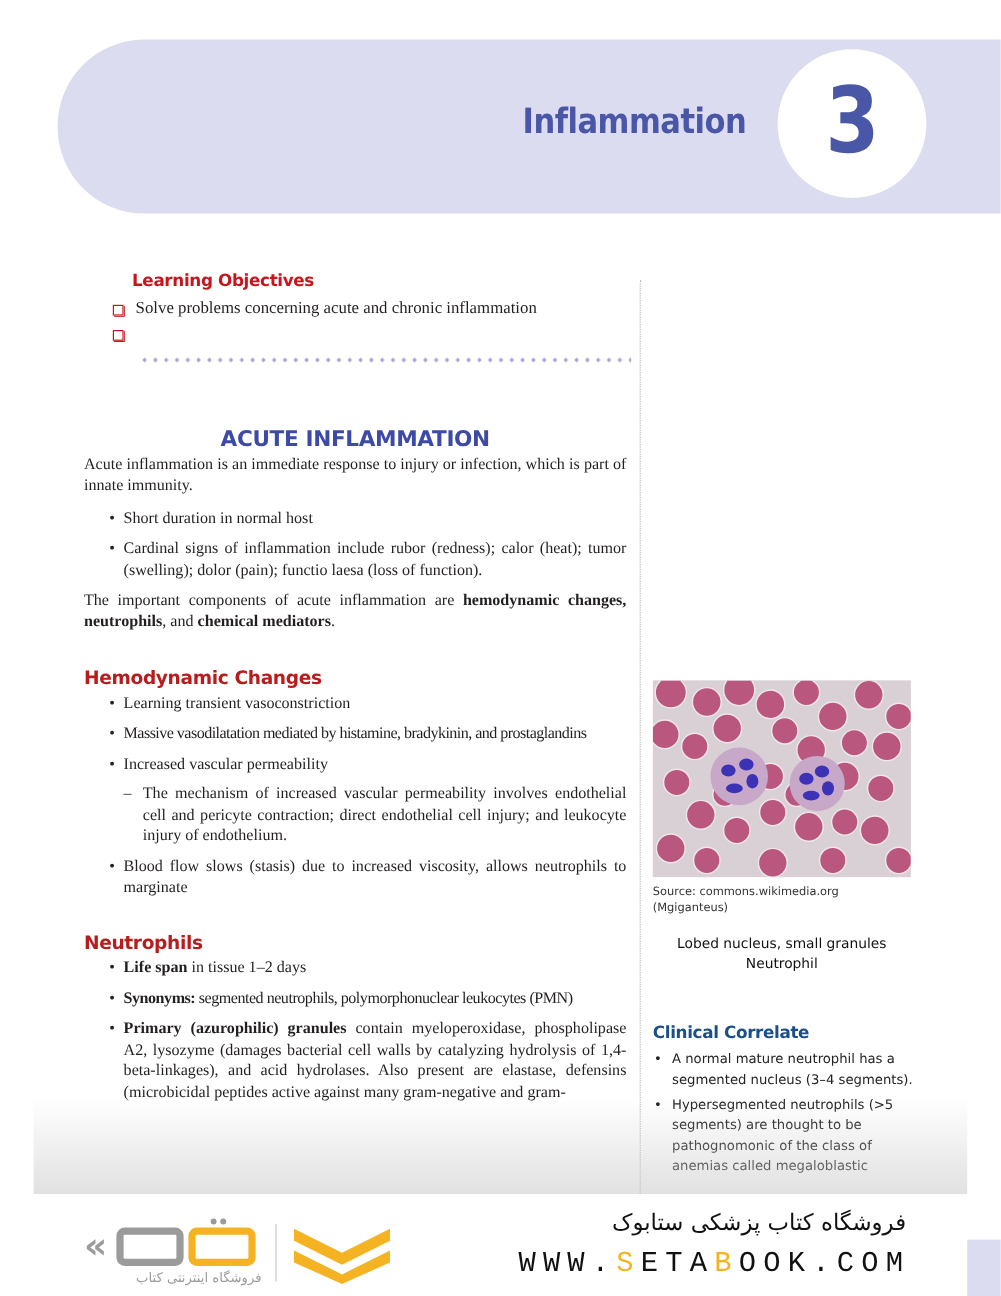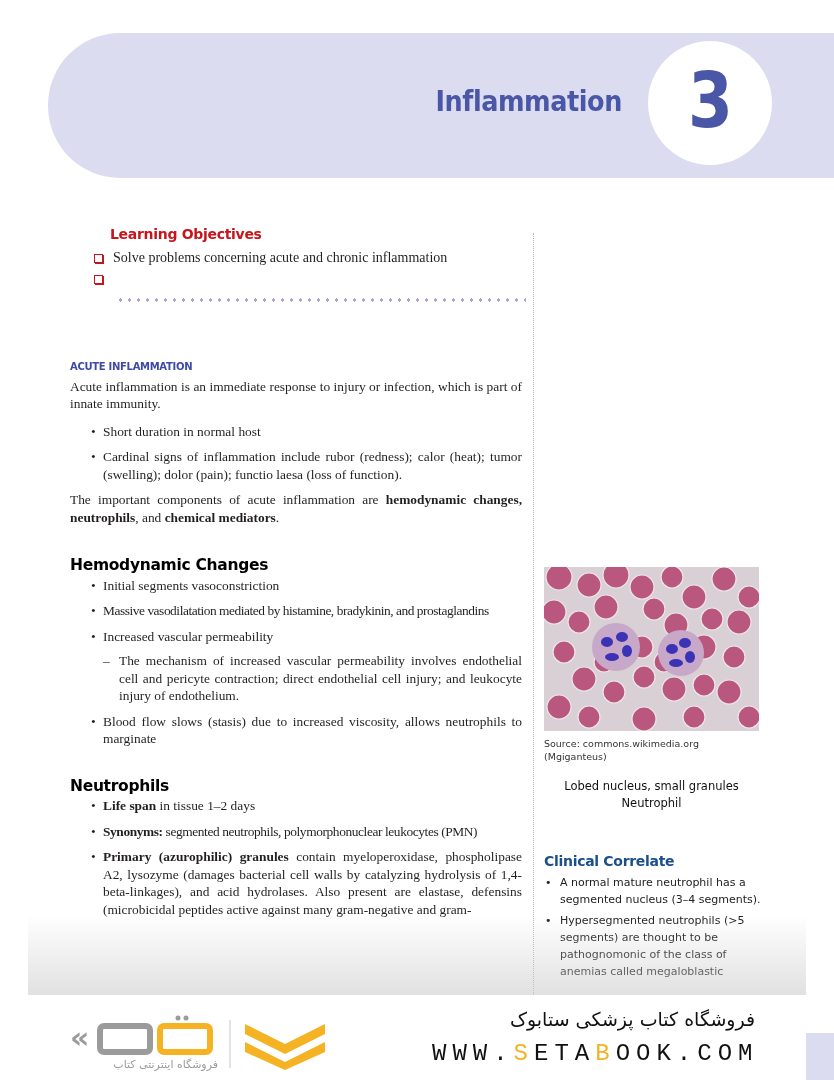--- a/index.html
+++ b/index.html
@@ -11,22 +11,22 @@
 
   .divider-v { position:absolute; left:533px; top:233px; height:770px; border-left:1px dotted #b9b9b9; }
 
   .lo { position:absolute; left:94px; top:226px; width:430px; }
   .lo-title { font-family:"DejaVu Sans", sans-serif; font-weight:bold; font-size:14px; color:#c4161c; margin:0 0 8px 16px; letter-spacing:-0.3px; }
   .lo-item { display:flex; align-items:center; font-size:14px; margin-bottom:9px;text-align:right; }
   .lo-box { width:9px; height:9px; border:1.5px solid #c4161c; margin-right:10px; box-sizing:border-box; box-shadow:1px 1px 0 #c4161c; }
   .lo-dots { margin-top:14px; margin-left:22px; width:410px; height:4px; background-image:radial-gradient(circle, #a8a8d8 1.6px, transparent 1.8px); background-size:9px 4px; background-repeat:repeat-x; }
 
   .main { position:absolute; left:70px; top:358px; width:452px; font-size:13.4px; line-height:17.5px; }
-  .h-blue { font-family:"DejaVu Sans", sans-serif; font-weight:bold; font-size:10px; color:#3d4aa6; margin:0 0 2px 0; letter-spacing:-0.3px; }
-  .h-red { font-family:"DejaVu Sans", sans-serif; font-weight:bold; font-size:15.5px; color:#000000; margin:0 0 2px 0; letter-spacing:-0.3px; }
+  .h-blue { font-family:"DejaVu Sans", sans-serif; font-weight:bold; font-size:18px; color:#3d4aa6; margin:0 0 2px 0; letter-spacing:-0.3px;text-align:center; }
+  .h-red { font-family:"DejaVu Sans", sans-serif; font-weight:bold; font-size:15.5px; color:#b91c1c; margin:0 0 2px 0; letter-spacing:-0.3px; }
   p { margin:0; text-align:justify; }
   ul.b { list-style:none; margin:10px 0 0 0; padding:0 0 0 33px; }
   ul.b > li { position:relative; margin-bottom:8px; text-align:justify; }
   ul.b > li::before { content:"•"; position:absolute; left:-12px; }
   ul.d { list-style:none; margin:7px 0 0 0; padding:0 0 0 16px; }
   ul.d > li { position:relative; margin-bottom:8px; text-align:justify; }
   ul.d > li::before { content:"–"; position:absolute; left:-16px; }
   b { font-weight:bold; }
   .photo { position:absolute; left:544px; top:567px; width:215px; height:164px; background:#d9d2d6; overflow:hidden; }
   .caption-src { position:absolute; left:544px; top:737px; font-family:"DejaVu Sans", sans-serif; font-size:9.5px; color:#333; line-height:13px; }
@@ -72,21 +72,21 @@
   <h2 class="h-blue">ACUTE INFLAMMATION</h2>
   <p>Acute inflammation is an immediate response to injury or infection, which is part of innate immunity.</p>
   <ul class="b">
     <li>Short duration in normal host</li>
     <li>Cardinal signs of inflammation include rubor (redness); calor (heat); tumor (swelling); dolor (pain); functio laesa (loss of function).</li>
   </ul>
   <p style="margin-top:8px;"><span>The important components of acute inflammation are </span><b>hemodynamic changes, neutrophils</b><span>, and </span><b>chemical mediators</b><span>.</span></p>
 
   <h3 class="h-red" style="margin-top:31px;">Hemodynamic Changes</h3>
   <ul class="b" style="margin-top:2px;">
-    <li>Initial segments vasoconstriction</li>
+    <li>Learning transient vasoconstriction</li>
     <li style="letter-spacing:-0.45px;">Massive vasodilatation mediated by histamine, bradykinin, and prostaglandins</li>
     <li><span>Increased vascular permeability</span>
       <ul class="d">
         <li>The mechanism of increased vascular permeability involves endothelial cell and pericyte contraction; direct endothelial cell injury; and leukocyte injury of endothelium.</li>
       </ul>
     </li>
     <li>Blood flow slows (stasis) due to increased viscosity, allows neutrophils to marginate</li>
   </ul>
 
   <h3 class="h-red" style="margin-top:30px;">Neutrophils</h3>

